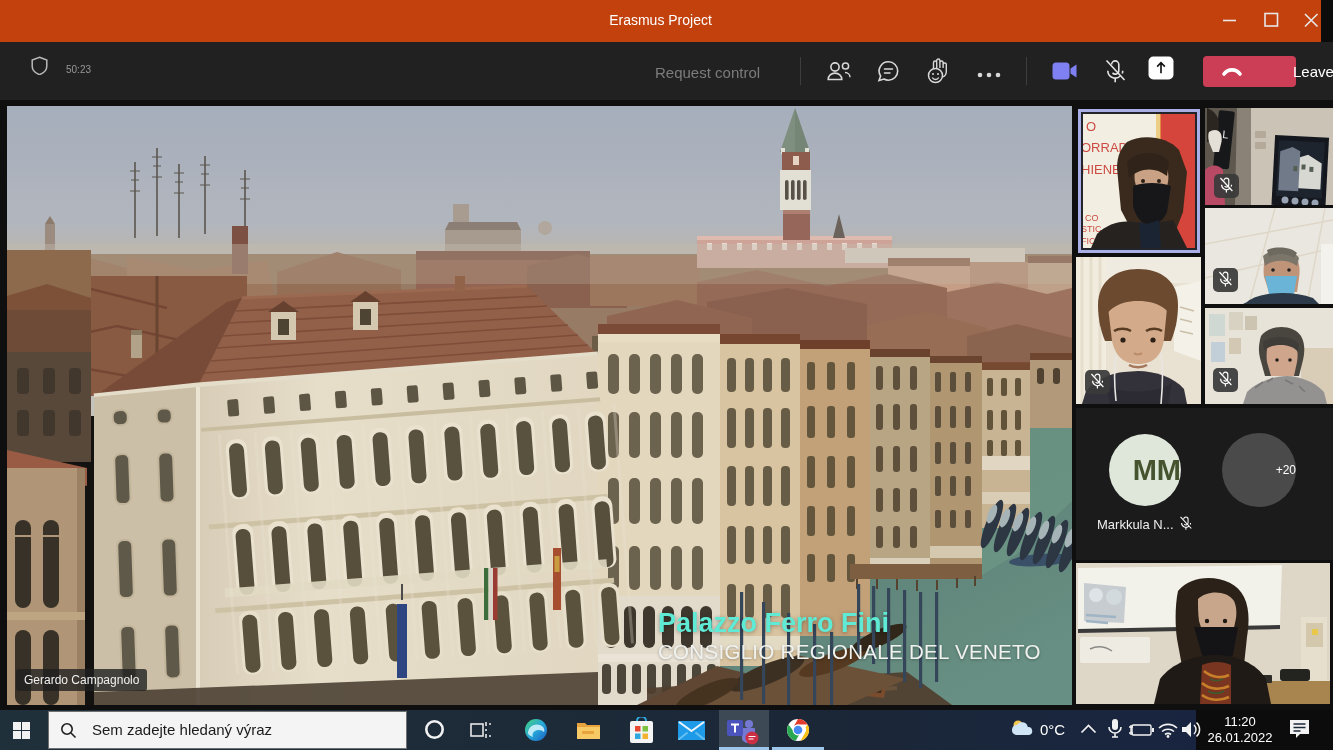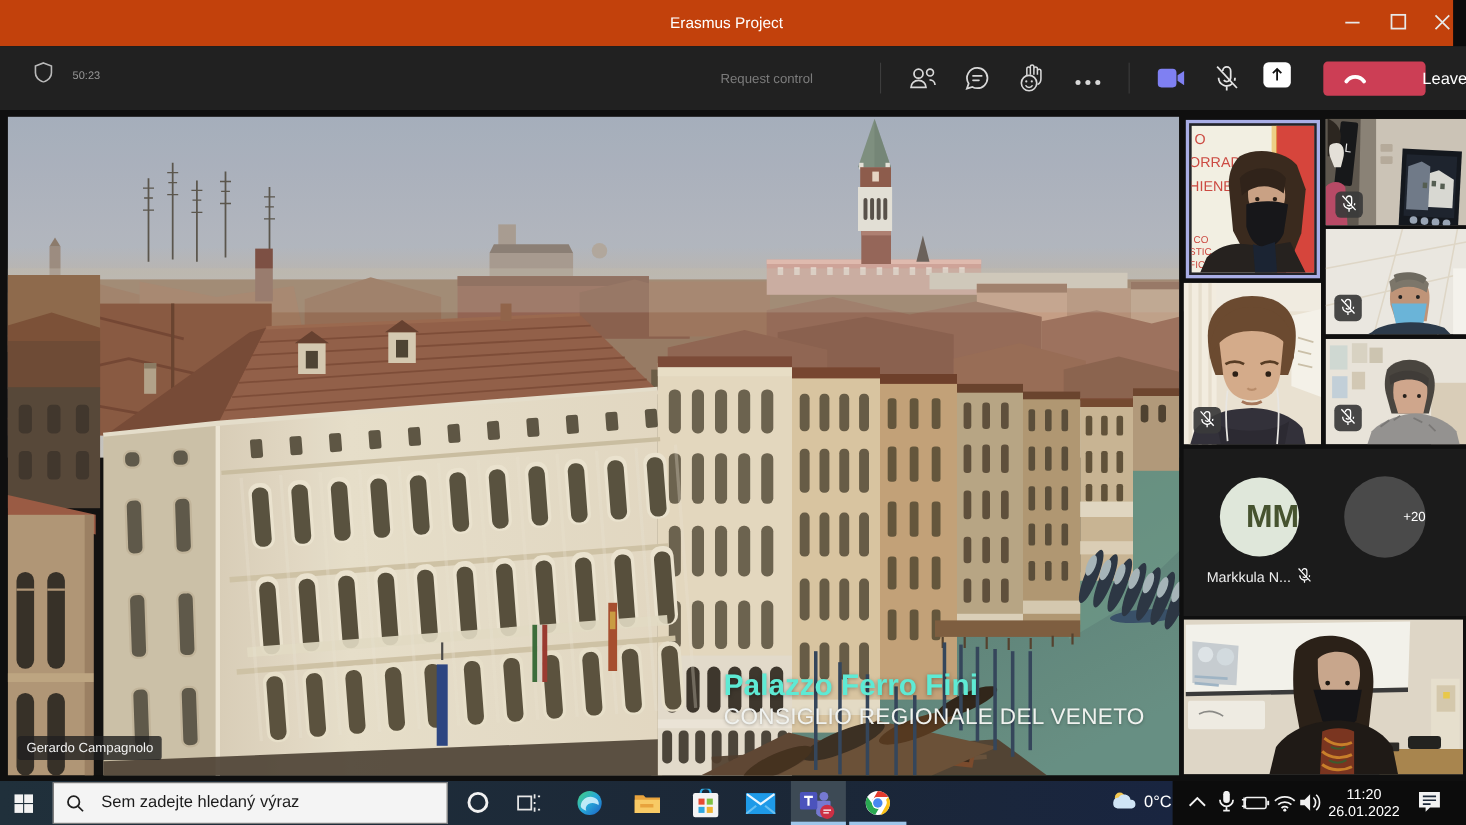--- a/index.html
+++ b/index.html
@@ -1,39 +1,39 @@
 <!DOCTYPE html>
 <html><head><meta charset="utf-8"><style>
 html,body{margin:0;padding:0;width:1333px;height:750px;background:#0c0c0c;overflow:hidden;font-family:"Liberation Sans",sans-serif;}
 .abs{position:absolute;}
 #titlebar{position:absolute;left:0;top:0;width:1321px;height:42px;background:#c2410c;}
 #titlebar .t{position:absolute;left:0;right:0;top:12px;text-align:center;color:#fff;font-size:14px;}
 #toolbar{position:absolute;left:0;top:42px;width:1333px;height:58px;background:#212121;}
 #stage{position:absolute;left:0;top:100px;width:1333px;height:610px;background:#0f0f0f;}
-#taskbar{position:absolute;left:0;top:710px;width:1066px;height:40px;background:linear-gradient(90deg,#20303b,#1b2737 70%,#192540);}
+#taskbar{position:absolute;left:0;top:710px;width:1196px;height:40px;background:linear-gradient(90deg,#20303b,#1b2737 70%,#192540);}
 .sep{position:absolute;top:15px;width:1px;height:28px;background:#3d3d3d;}
 .gray{color:#979797;}
 .thumb{position:absolute;overflow:hidden;background:#222;}
 .micbox{position:absolute;width:25px;height:24px;background:rgba(58,58,58,.93);border-radius:5px;}
 </style></head>
 <body>
 <div id="titlebar">
   <div class="t">Erasmus Project</div>
   <svg class="abs" style="left:1215px;top:0" width="118" height="42" viewBox="0 0 118 42">
     <path d="M8 20.5h13" stroke="#e8e8e8" stroke-width="1.6"></path>
     <rect x="50" y="13.5" width="12.5" height="12.5" fill="none" stroke="#e8e8e8" stroke-width="1.6"></rect>
     <path d="M90 14l12.5 12.5M102.5 14L90 26.5" stroke="#e8e8e8" stroke-width="1.6"></path>
   </svg>
 </div>
 <div id="toolbar">
   <svg class="abs" style="left:31px;top:14px" width="17" height="19" viewBox="0 0 17 19">
     <path d="M8.5 1.2L15.8 4v6.2c0 4.6-3.4 6.9-7.3 8.5-3.9-1.6-7.3-3.9-7.3-8.5V4z" fill="none" stroke="#b9b9b9" stroke-width="1.5"></path>
   </svg>
   <div class="abs gray" style="left:66px;top:22px;font-size:10px;">50:23</div>
-  <div class="abs" style="left:655px;top:22px;font-size:12px;color:#7c7c7c;text-align:center;">Request control</div>
+  <div class="abs" style="left:655px;top:22px;font-size:15px;color:#7c7c7c;text-align:center;">Request control</div>
   <div class="sep" style="left:800px;"></div>
   <svg class="abs" style="left:826px;top:18px" width="26" height="22" viewBox="0 0 26 22">
     <circle cx="9" cy="7" r="4.1" fill="none" stroke="#d8d8d8" stroke-width="1.6"></circle>
     <path d="M2.2 19.5c0-3.8 3-6.4 6.8-6.4s6.8 2.6 6.8 6.4z" fill="none" stroke="#d8d8d8" stroke-width="1.6"></path>
     <circle cx="19.5" cy="6" r="3.1" fill="none" stroke="#d8d8d8" stroke-width="1.5"></circle>
     <path d="M19 12.6c2.9 0 5 2 5 4.7" fill="none" stroke="#d8d8d8" stroke-width="1.5"></path>
   </svg>
   <svg class="abs" style="left:877px;top:18px" width="23" height="23" viewBox="0 0 23 23">
     <path d="M11.5 1.8a9.2 9.2 0 0 1 0 18.4c-1.6 0-3.2-.4-4.5-1.2L2 20.6l1.6-4.6a9.2 9.2 0 0 1 7.9-14.2z" fill="none" stroke="#d8d8d8" stroke-width="1.6"></path>
     <path d="M7.5 9h8M7.5 13h5.5" stroke="#d8d8d8" stroke-width="1.5" stroke-linecap="round"></path>

